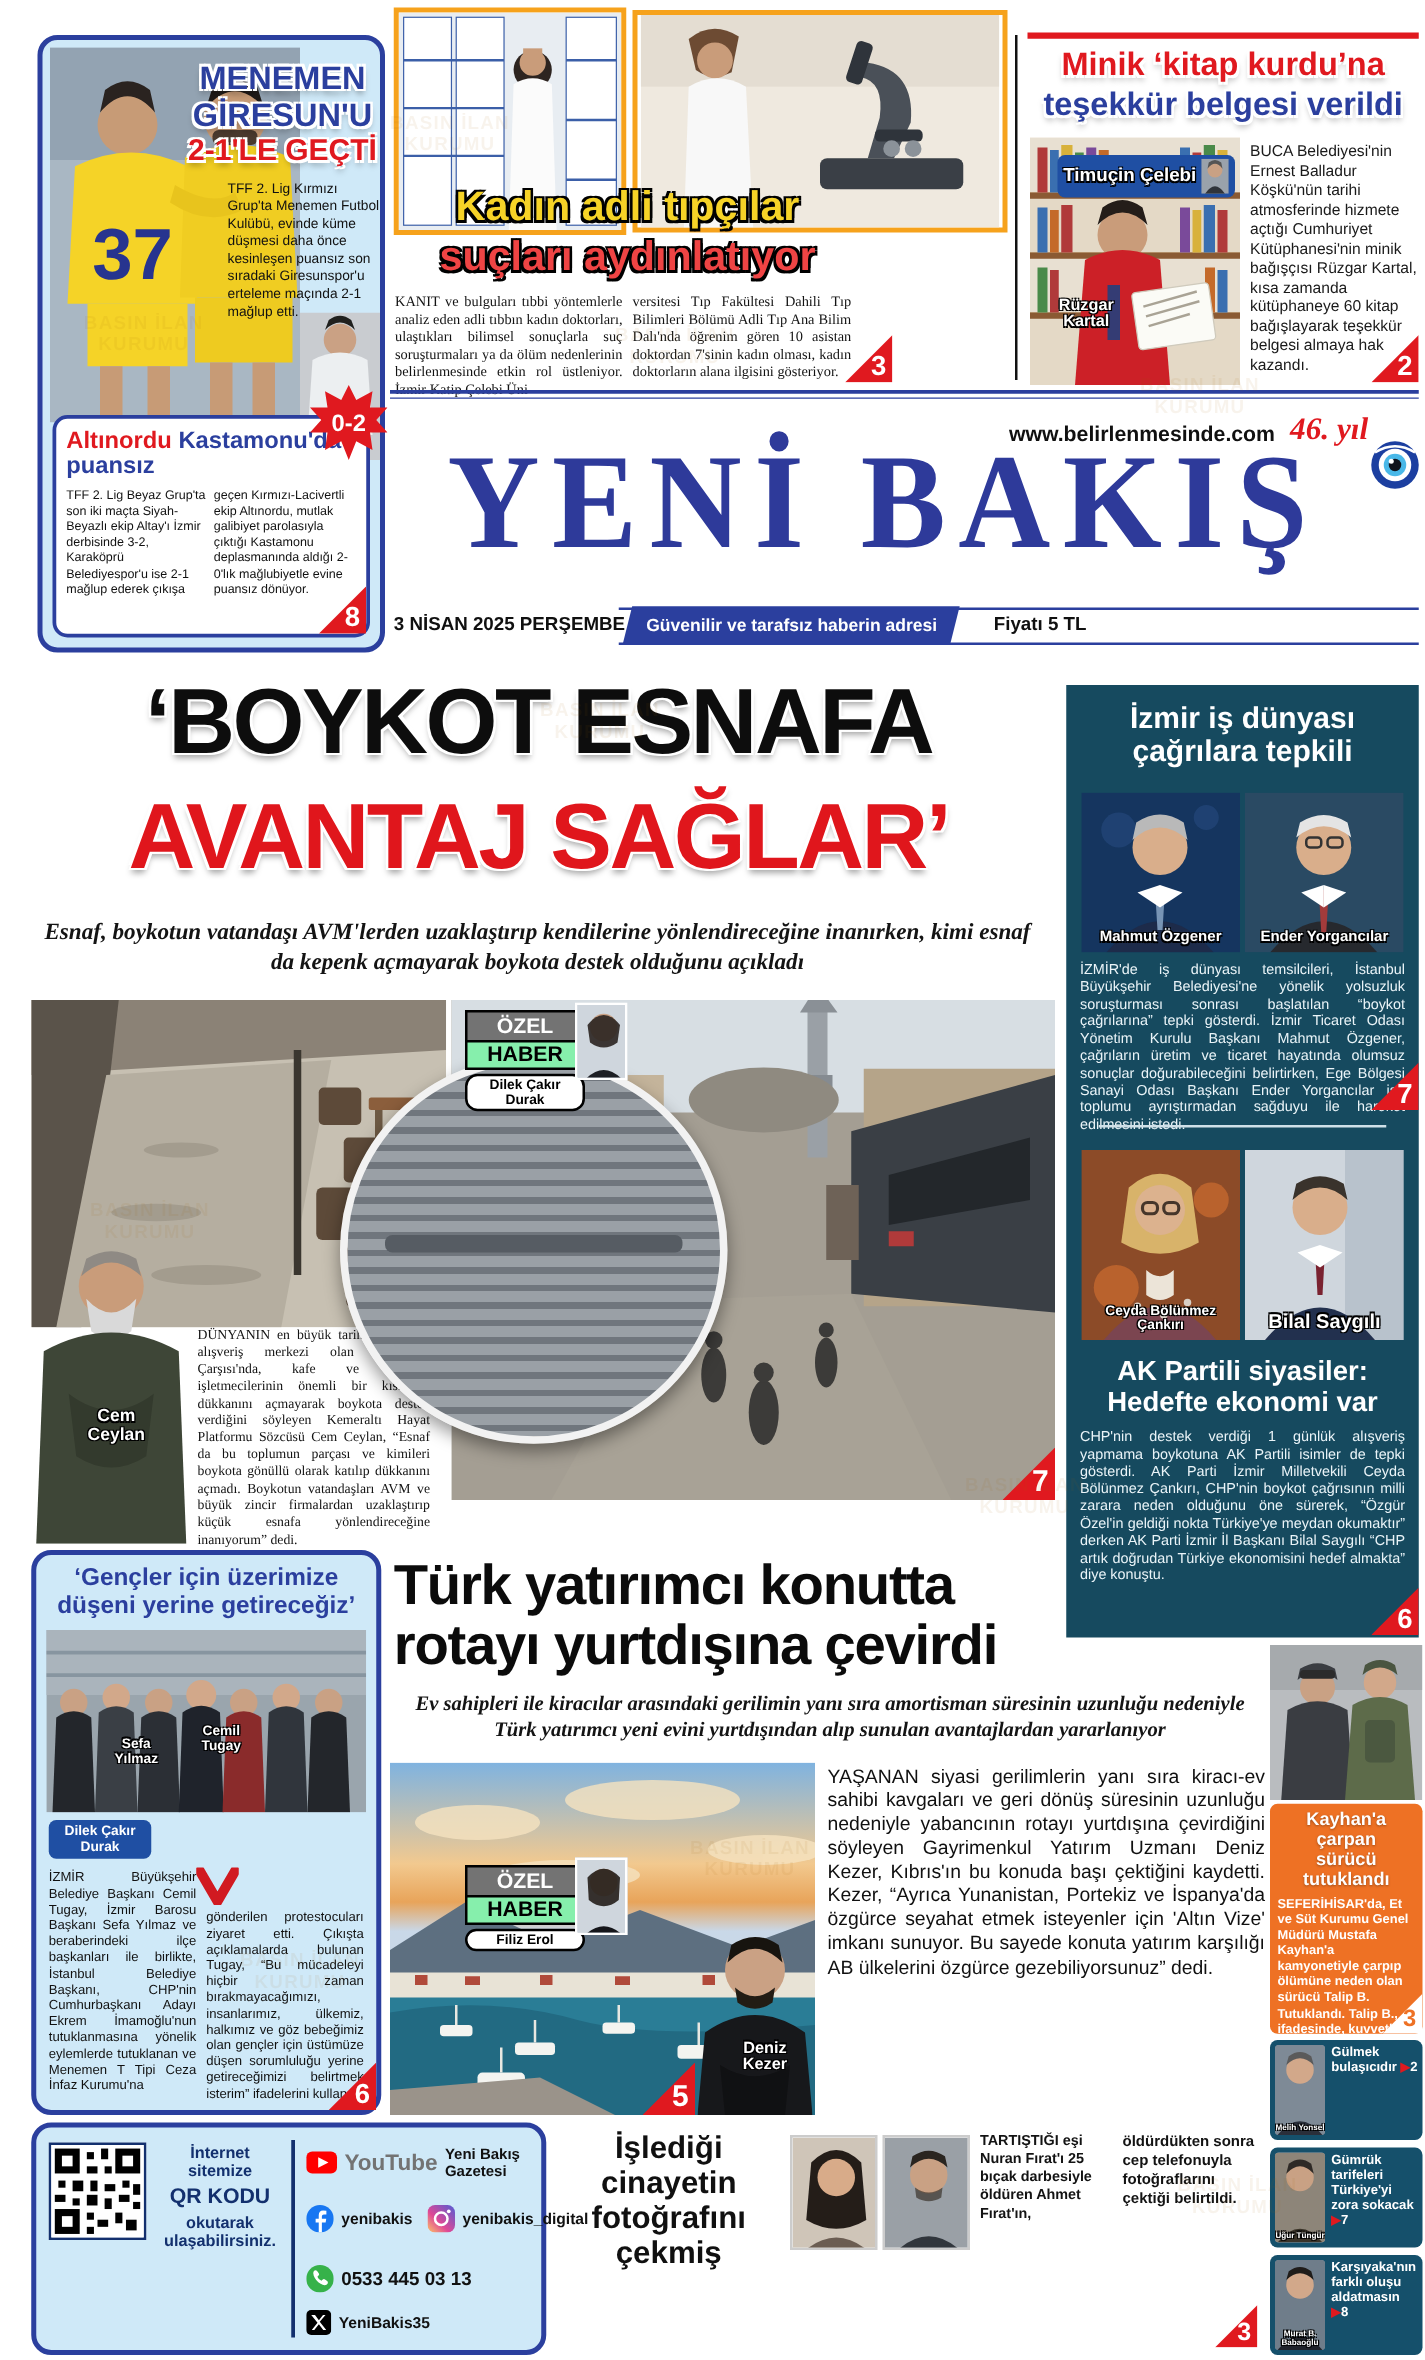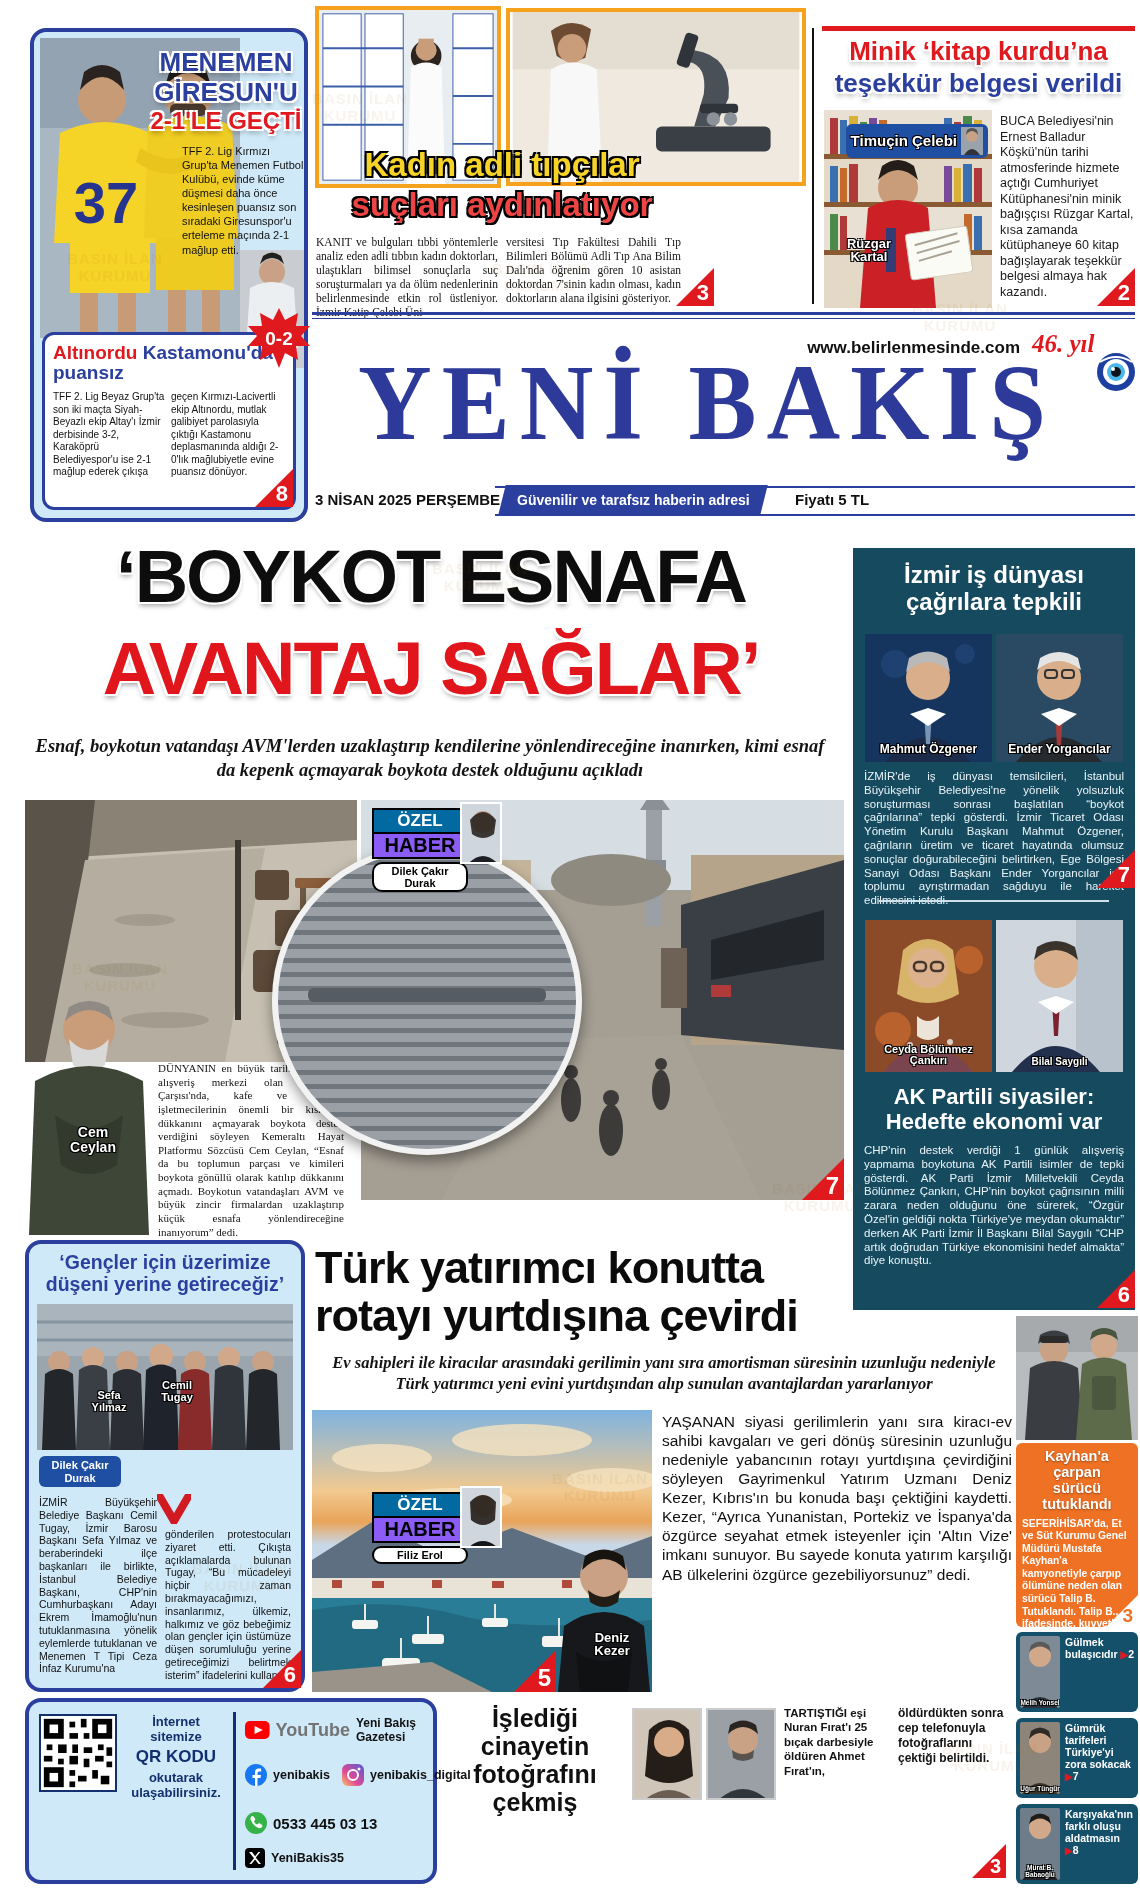--- a/index.html
+++ b/index.html
@@ -9,22 +9,22 @@
 .serif{font-family:"Liberation Serif",serif}
 .wm{position:absolute;width:120px;opacity:.07;color:#a16207;font-weight:700;font-size:15px;line-height:1.15;text-align:center;letter-spacing:1px;pointer-events:none;z-index:50}
 .bluebox{background:#cfe9f8;border:4px solid #2b3f9e;border-radius:16px}
 .tri{position:absolute;width:38px;height:38px;background:#e0191f;clip-path:polygon(100% 0,0 100%,100% 100%);display:flex;align-items:flex-end;justify-content:flex-end;color:#fff;font-weight:800;font-size:22px;line-height:1;padding:0 5px 2px 0;z-index:6}
 .tri.w{background:#fff;color:#ee7124}
 .olw{text-shadow:-2px -2px 0 #fff,2px -2px 0 #fff,-2px 2px 0 #fff,2px 2px 0 #fff,0 4px 5px rgba(0,0,0,.35)}
 .olb{text-shadow:-2px -2px 0 #000,2px -2px 0 #000,-2px 2px 0 #000,2px 2px 0 #000}
 .plab{color:#fff;font-weight:700;text-shadow:1px 1px 0 #000,-1px -1px 0 #000,1px -1px 0 #000,-1px 1px 0 #000;line-height:1.05}
 .photo{position:absolute;overflow:hidden}
 .ozel{position:absolute;z-index:8;width:96px}
-.ozel-ozel{background:#0369a1;color:#fff;font-weight:800;font-size:17px;text-align:center;padding:1px 4px;border:2px solid #000;border-bottom:none}
-.ozel-haber{background:#8b5cf6;color:#000;font-weight:800;font-size:20px;text-align:center;padding:0 4px;border:2px solid #000}
+.ozel-ozel{background:#737373;color:#fff;font-weight:800;font-size:17px;text-align:center;padding:1px 4px;border:2px solid #000;border-bottom:none}
+.ozel-haber{background:#86efac;color:#000;font-weight:800;font-size:17px;text-align:center;padding:0 4px;border:2px solid #000}
 .ozel-name{background:#fff;border:2px solid #000;border-radius:10px;font-weight:700;font-size:11px;padding:1px 3px;text-align:center;margin-top:3px}
 .ozel-rep{position:absolute;right:-34px;top:-6px;width:42px;height:62px;border:2px solid #fff;background:#b8c2cc;overflow:hidden}
 .panel-body{color:#eaf4f8;font-size:11.5px;line-height:1.2;font-weight:500;text-align:justify}
 .rail-short{position:absolute;left:1016px;width:122px;background:#15506b;border-radius:6px;display:flex;padding:4px;gap:5px;z-index:4}
 .rail-short .rs-title{color:#fff;font-weight:700;font-size:10.5px;line-height:1.15}
 .rs-arrow{color:#e0191f;font-size:10px}
 .rs-num{color:#fff;font-weight:800}
 .rs-photo{position:relative;width:40px;flex:none;background:#8d99a5;border-radius:3px;overflow:hidden}
 .rs-name{position:absolute;bottom:1px;left:0;right:0;text-align:center;font-size:6.5px}
 .foot-row{position:absolute;display:flex;align-items:center;gap:6px}
@@ -375,21 +375,21 @@
       <svg width="127" height="152" viewBox="0 0 127 152">
           <rect width="127" height="152" fill="#cfd6dd"></rect>
           <rect x="80" y="0" width="47" height="152" fill="#b8c2cc"></rect>
           <circle cx="60" cy="46" r="22" fill="#d9ae8b"></circle>
           <path d="M38 40 q22 -20 44 0 l-3 -13 q-19 -12 -38 0z" fill="#3a332c"></path>
           <path d="M16 152 q44 -52 88 0z" fill="#22304e"></path>
           <polygon points="56,80 64,80 62,116 58,116" fill="#7a2230"></polygon>
           <polygon points="42,82 60,76 60,94" fill="#fff"></polygon>
           <polygon points="78,82 60,76 60,94" fill="#fff"></polygon>
         </svg>
-      <div class="abs plab" style="left:0;right:0;bottom:5px;text-align:center;font-size:10px">Bilal Saygılı</div>
+      <div class="abs plab" style="left:0;right:0;bottom:5px;text-align:center;font-size:16px">Bilal Saygılı</div>
     </div>
     <div class="abs" style="left:0;top:536px;width:282px;text-align:center;color:#fff;font-size:22px;font-weight:800;line-height:1.14">
       <div>AK Partili siyasiler:</div>
       <div>Hedefte ekonomi var</div>
     </div>
     <div class="abs panel-body" style="left:11px;top:596px;width:260px">CHP'nin destek verdiği 1 günlük alışveriş yapmama boykotuna AK Partili isimler de tepki gösterdi. AK Parti İzmir Milletvekili Ceyda Bölünmez Çankırı, CHP'nin boykot çağrısının milli zarara neden olduğunu öne sürerek, “Özgür Özel'in geldiği nokta Türkiye'ye meydan okumaktır” derken AK Parti İzmir İl Başkanı Bilal Saygılı “CHP artık doğrudan Türkiye ekonomisini hedef almakta” diye konuştu.</div>
     <div class="tri" style="left:244px;top:722px">6</div>
   </div>
 
   <div class="abs bluebox" style="left:25px;top:1240px;width:280px;height:452px">

